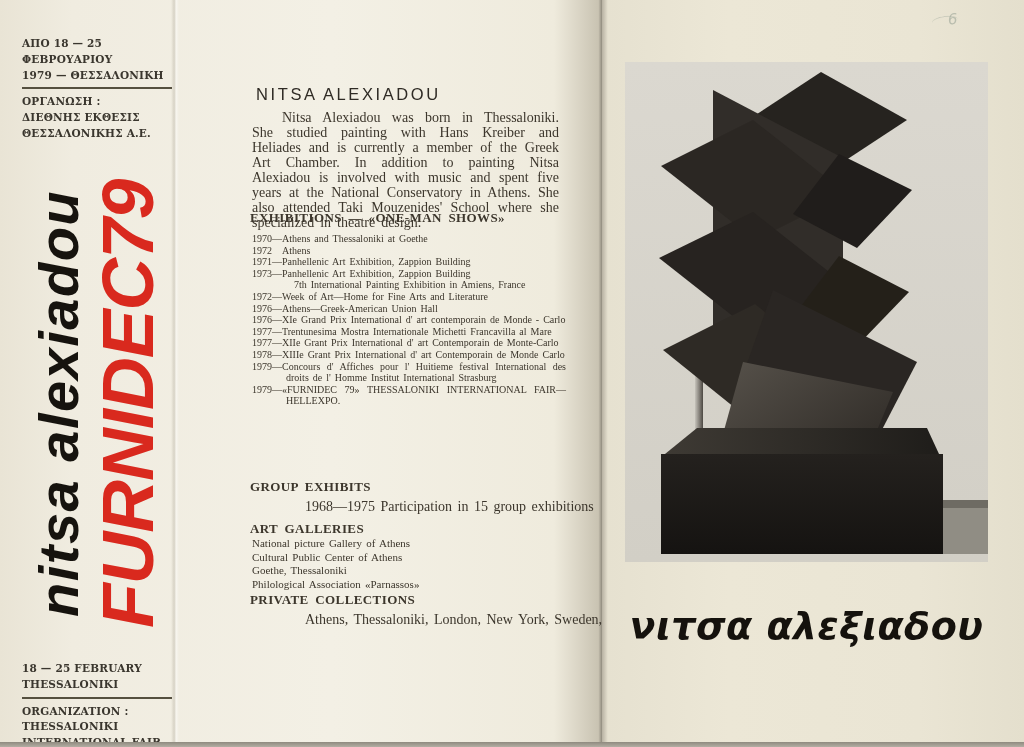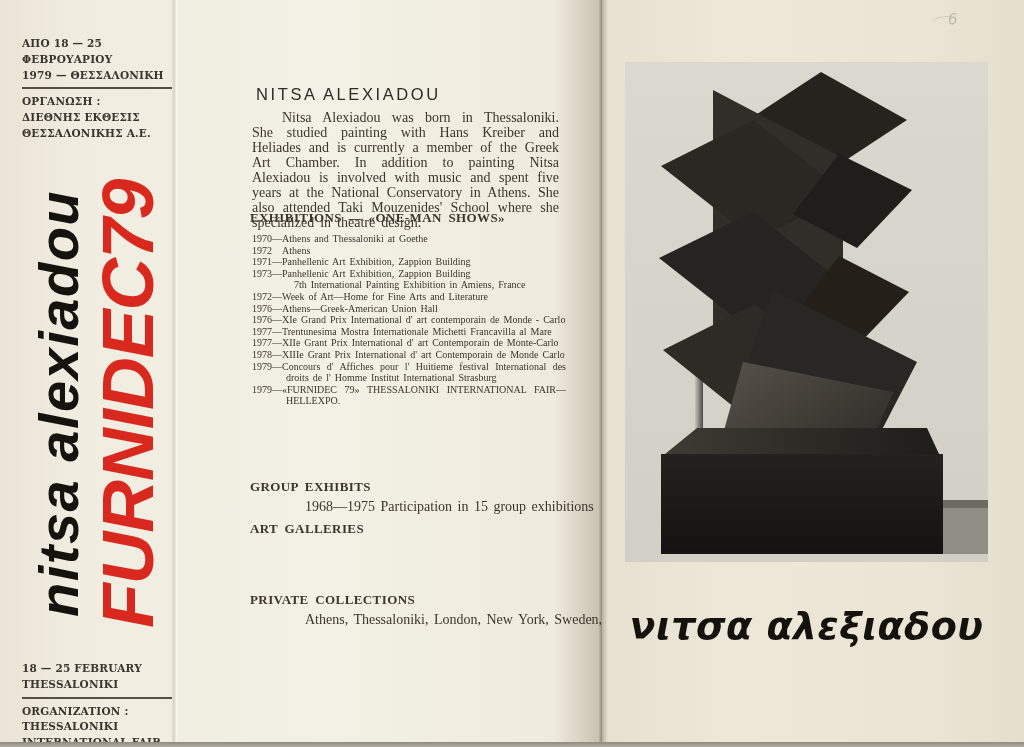--- a/index.html
+++ b/index.html
@@ -157,20 +157,27 @@
       <div class="exh-item">1977—XIIe Grant Prix International d' art Contemporain de Monte-Carlo</div>
       <div class="exh-item">1978—XIIIe Grant Prix International d' art Contemporain de Monde Carlo</div>
       <div class="exh-item">1979—Concours d' Affiches pour l' Huitieme festival International des droits de l' Homme Institut International Strasburg</div>
       <div class="exh-item">1979—«FURNIDEC 79» THESSALONIKI INTERNATIONAL FAIR—HELLEXPO.</div>
     </div>
 
   <div class="c-sec sec-group">GROUP EXHIBITS</div>
   <div class="c-line group-line">1968—1975 Participation in 15 group exhibitions</div>
 
   <div class="c-sec sec-gal">ART GALLERIES</div>
+  <div class="gal-list">
+
+  <div>National picture Gallery of Athens</div>
+      <div>Cultural Public Center of Athens</div>
+      <div>Goethe, Thessaloniki</div>
+      <div>Philological Association «Parnassos»</div>
+    </div>
 
   <div class="c-sec sec-priv">PRIVATE COLLECTIONS</div>
   <div class="c-line priv-line">Athens, Thessaloniki, London, New York, Sweden,</div>
 </div>
 
 <div class="page-right">
   
 </div>
 
 <div class="photo">

